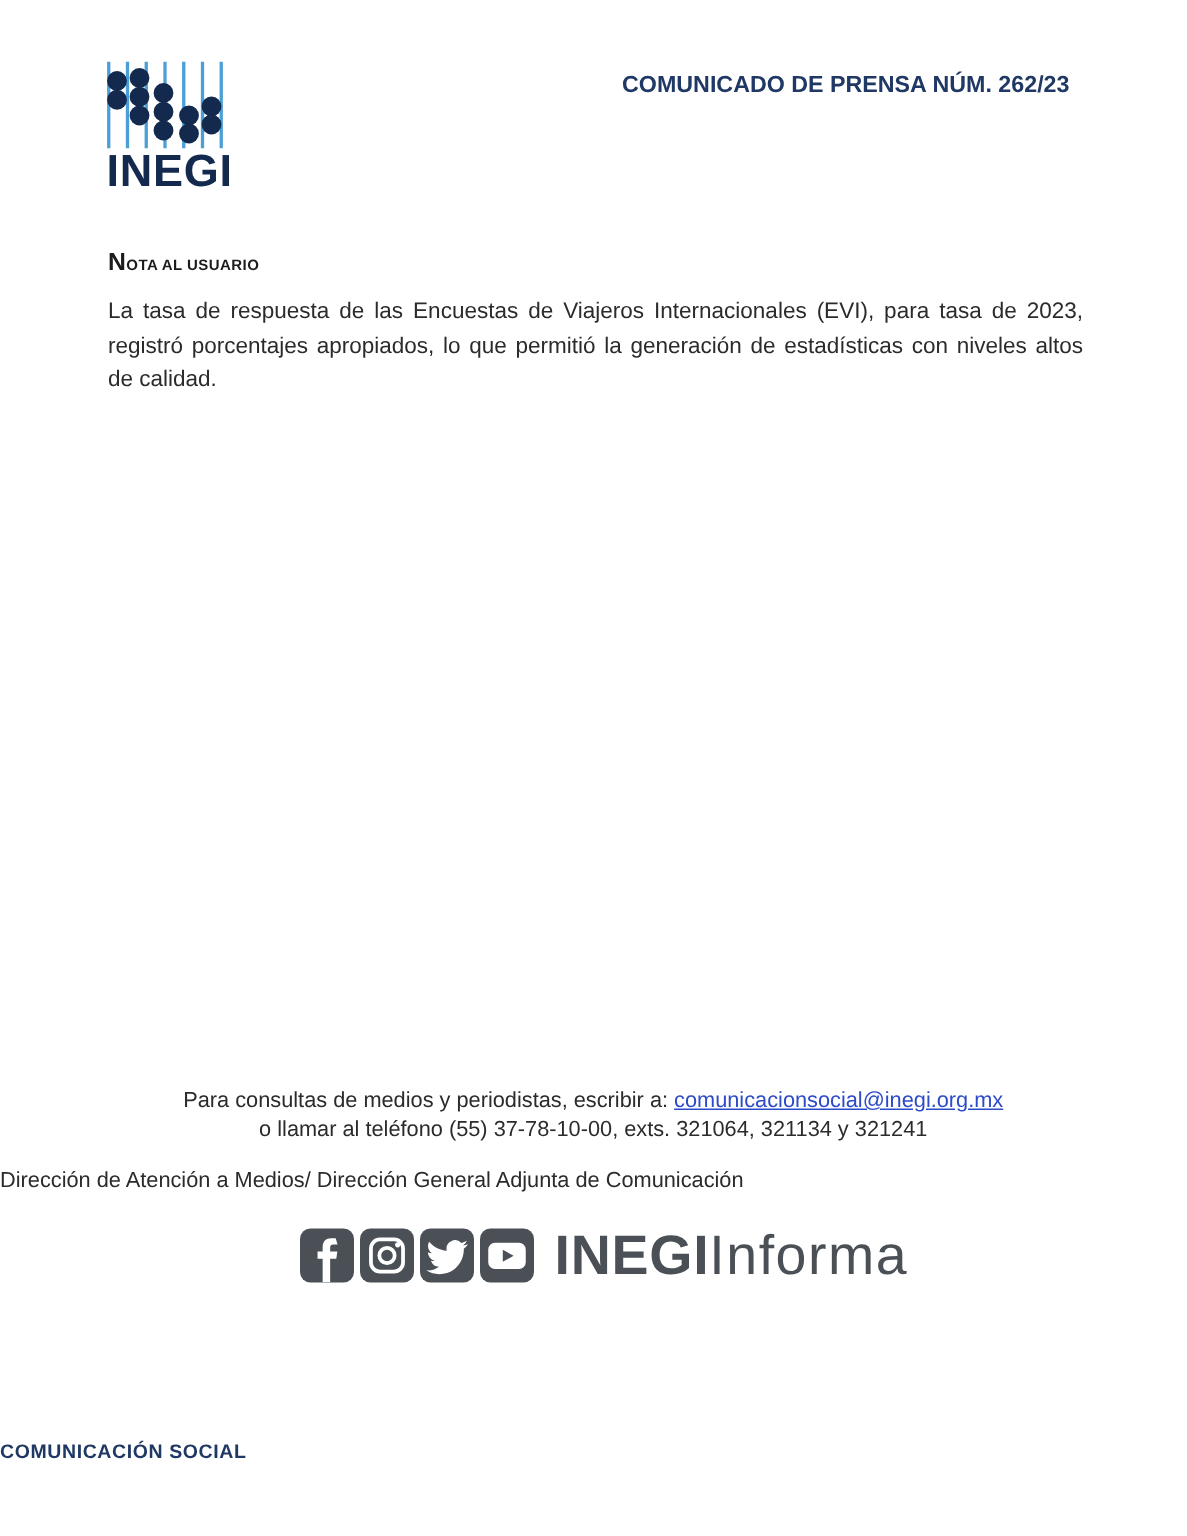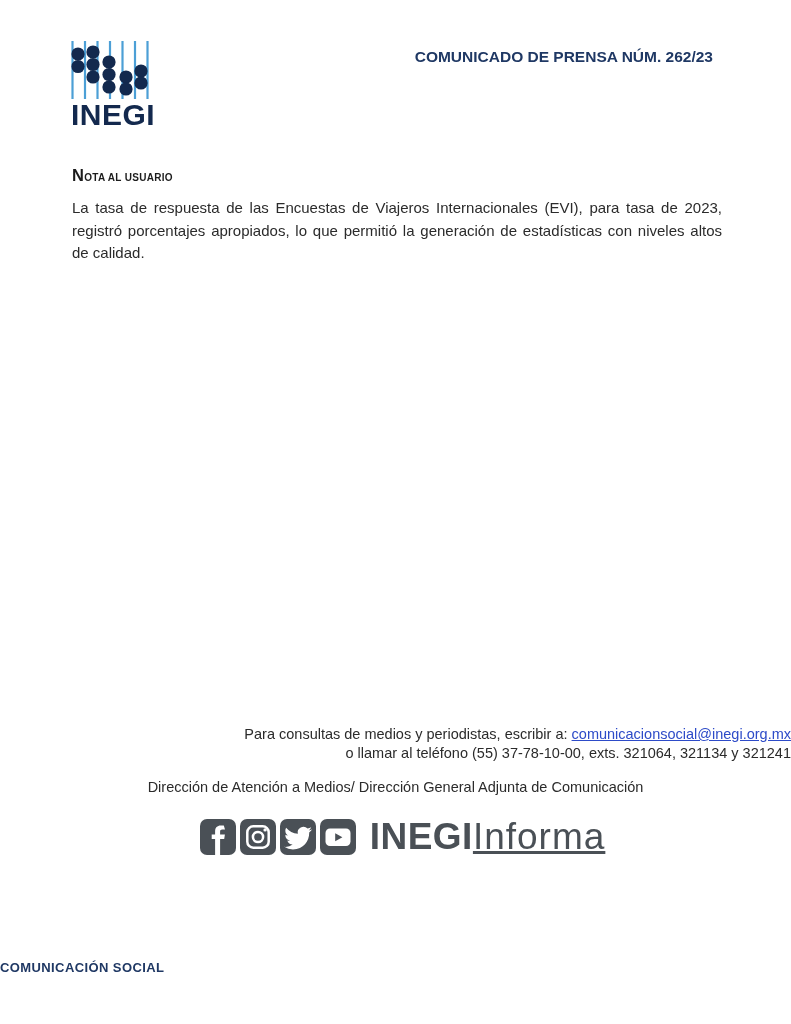--- a/index.html
+++ b/index.html
@@ -68,36 +68,36 @@
     color:var(--body-text);
     text-align:justify;
   }
 
   
   .contact{
     position:absolute;
     left:0;
     top:725px;
     width:100%;
-    text-align:right;
+    text-align:center;
     font-size:14.5px;
     line-height:19px;
     color:var(--body-text);
   }
   .email{
     color:var(--link-blue);
     text-decoration:underline;
     cursor:pointer;
   }
   .department{
     position:absolute;
     left:0;
     top:779px;
     width:100%;
-    text-align:center;
+    text-align:left;
     font-size:14.5px;
     color:var(--body-text);
   }
 
   
   .social-row{
     position:absolute;
     left:0;
     top:818px;
     width:100%;
@@ -117,21 +117,21 @@
     flex:none;
   }
   .tile svg{display:block;width:36px;height:36px;}
   .brand{
     margin-left:10px;
     color:var(--icon-gray);
     line-height:1;
     white-space:nowrap;
   }
   .brand .b{font-size:37px;font-weight:bold;letter-spacing:.5px;}
-  .brand .r{font-size:37px;font-weight:400;letter-spacing:1px;text-decoration:underline;}
+  .brand .r{font-size:37px;font-weight:400;letter-spacing:1px;}
 
   
   .footer-label{
     position:absolute;
     left:0;
     top:960px;
     width:100%;
     text-align:left;
     color:var(--navy);
     font-weight:bold;

